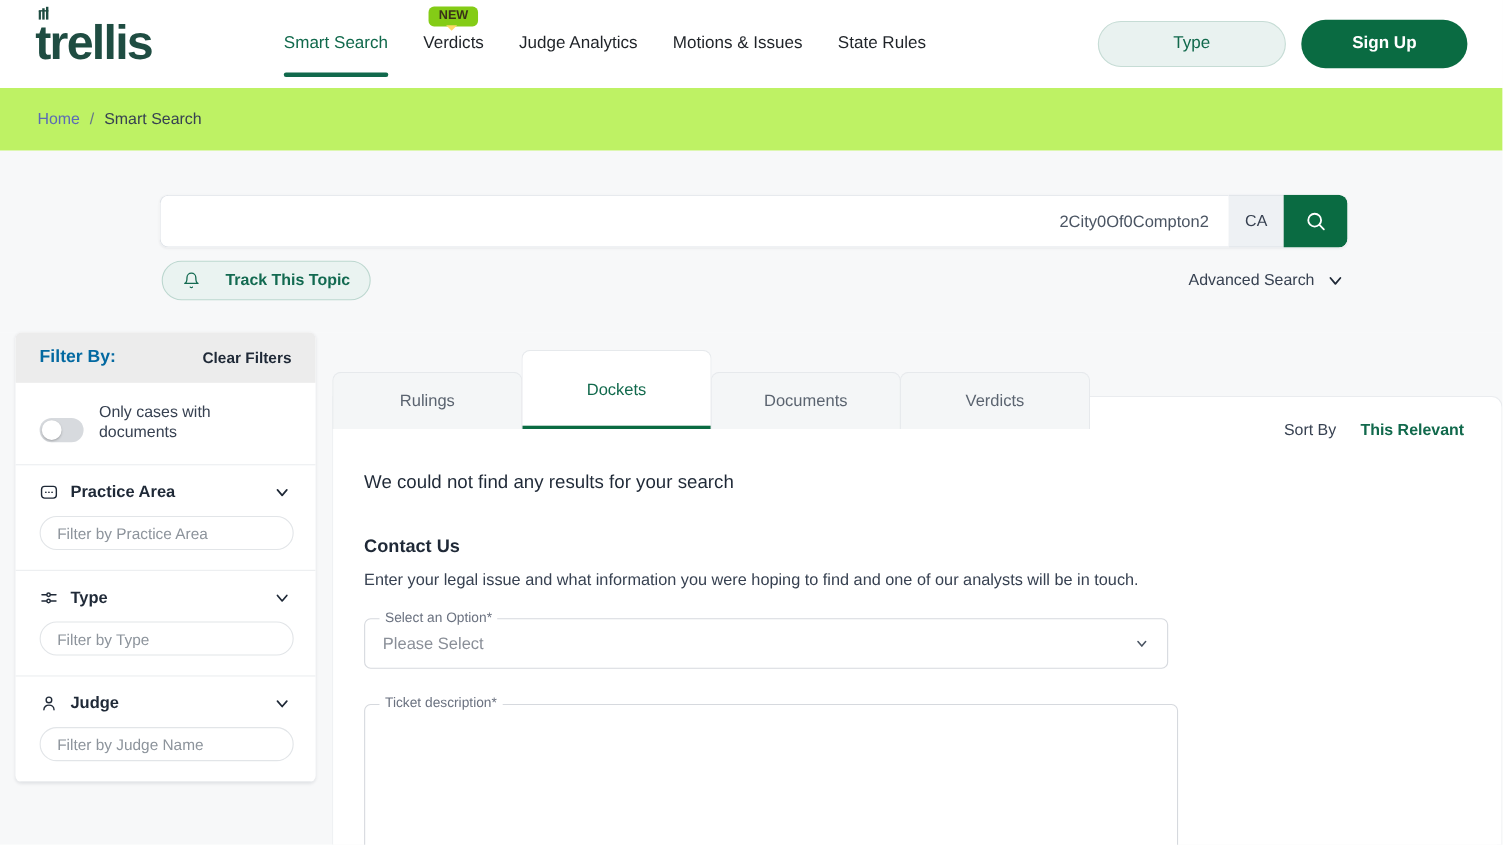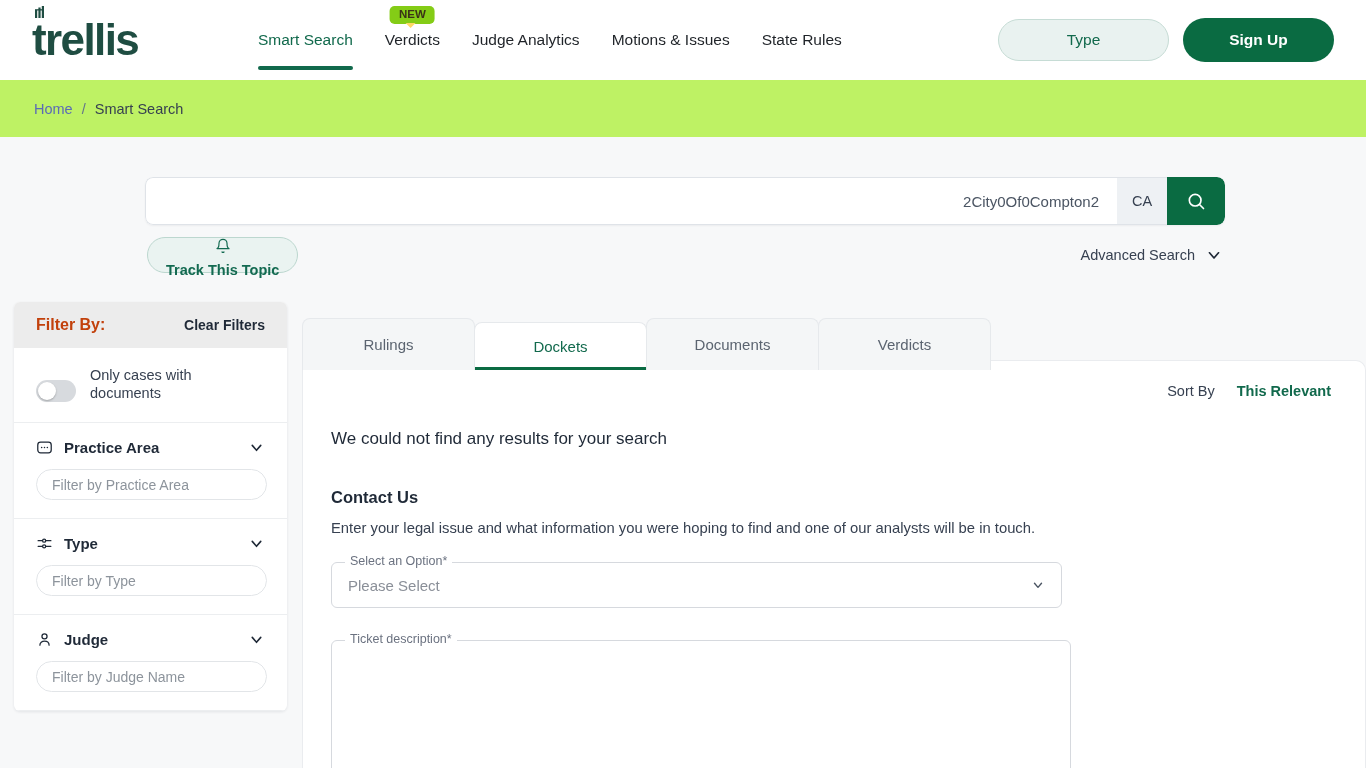--- a/index.html
+++ b/index.html
@@ -179,32 +179,31 @@
   .track-row {
     margin-top: 12px;
     margin-left: 147px;
     display: flex;
     align-items: center;
     width: 1076px;
   }
   .track-btn {
     display: inline-flex;
     align-items: center;
-    gap: 8px;
+    gap: 23px;
     height: 36px;
     padding: 0 18px;
     border: 1px solid #bcd7cf;
     background: #eaf3f1;
     color: #136a51;
     border-radius: 18px;
     font-size: 14.5px;
     font-weight: 600;
     cursor: pointer;
     font-family: inherit;
-    flex-direction: column;
   }
   .advanced-search {
     margin-left: auto;
     display: flex;
     align-items: center;
     gap: 10px;
     font-size: 14.5px;
     color: #374151;
     cursor: pointer;
   }
@@ -236,21 +235,21 @@
     display: flex; align-items: center; justify-content: center;
     font-size: 15px;
     color: #5b6470;
     cursor: pointer;
     margin-right: -1px;
     position: relative;
   }
   .tab.active {
     background: #ffffff;
     color: #11694c;
-    height: 48px;
+    height: 72px;
     z-index: 2;
     border-color: #e6e9ec;
   }
   .tab.active::after {
     content: "";
     position: absolute;
     left: 0; right: 0; bottom: 0;
     height: 3px;
     background: #0a6b42;
   }
@@ -356,21 +355,21 @@
     box-shadow: 0 1px 3px rgba(16,24,40,.09);
     overflow: hidden;
   }
   .sidebar-head {
     background: #ececec;
     height: 46px;
     display: flex;
     align-items: center;
     padding: 0 22px;
   }
-  .sidebar-head .title { font-size: 16px; font-weight: 700; color: #c2410c; }
+  .sidebar-head .title { font-size: 16px; font-weight: 700; color: #0369a1; }
   .sidebar-head .clear {
     margin-left: auto;
     font-size: 14px;
     font-weight: 700;
     color: #1f2937;
     cursor: pointer;
   }
   .toggle-row {
     display: flex;
     align-items: flex-end;

